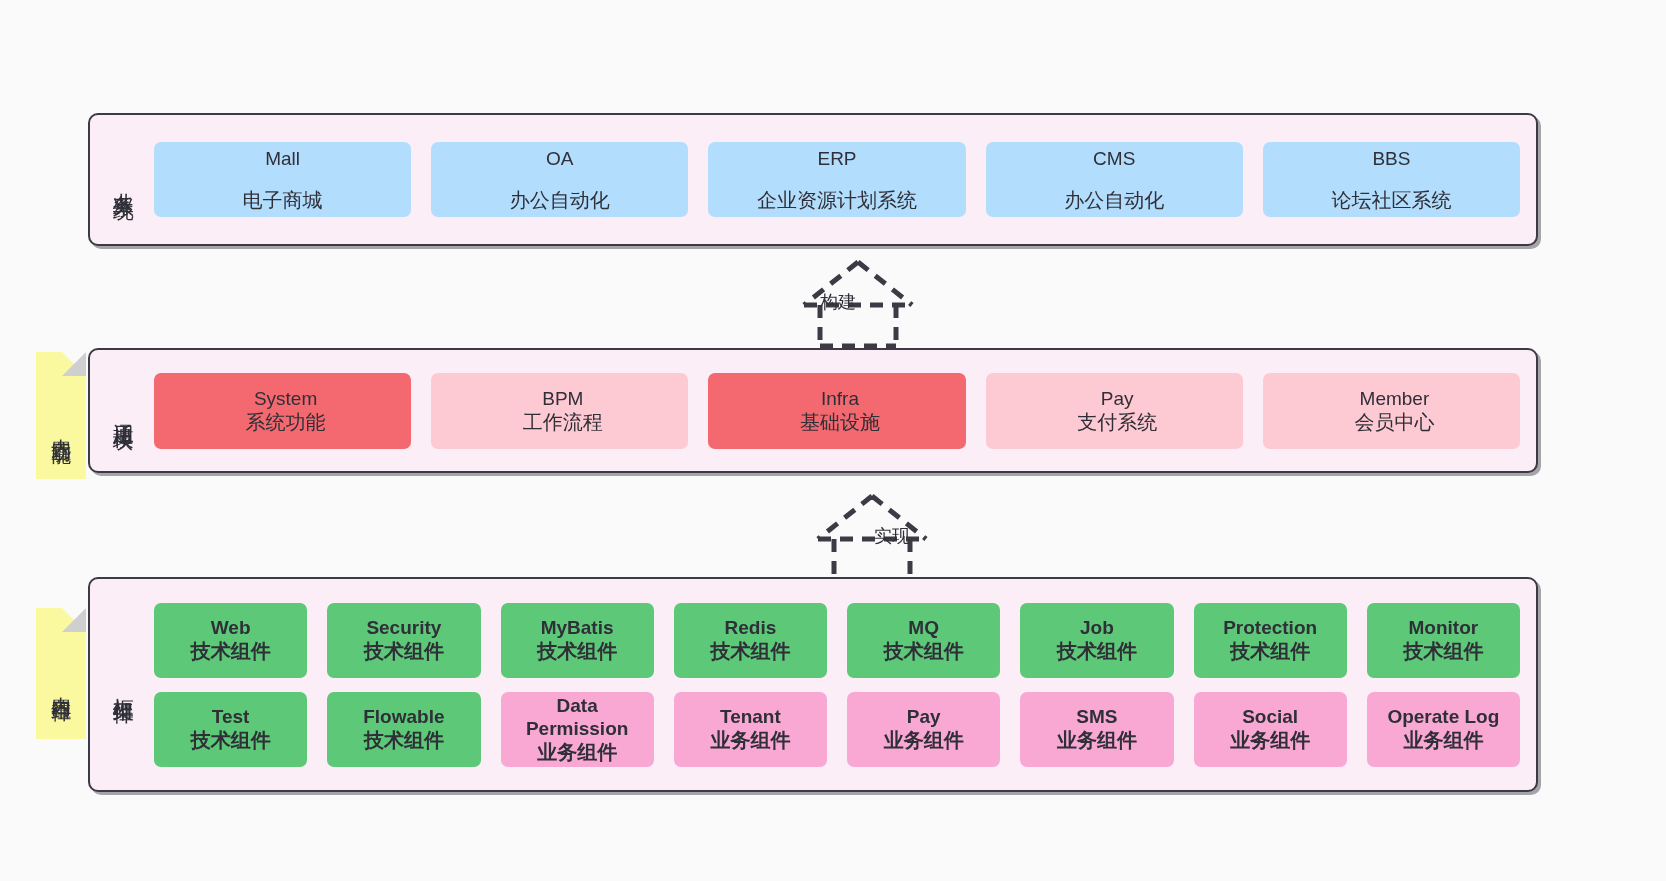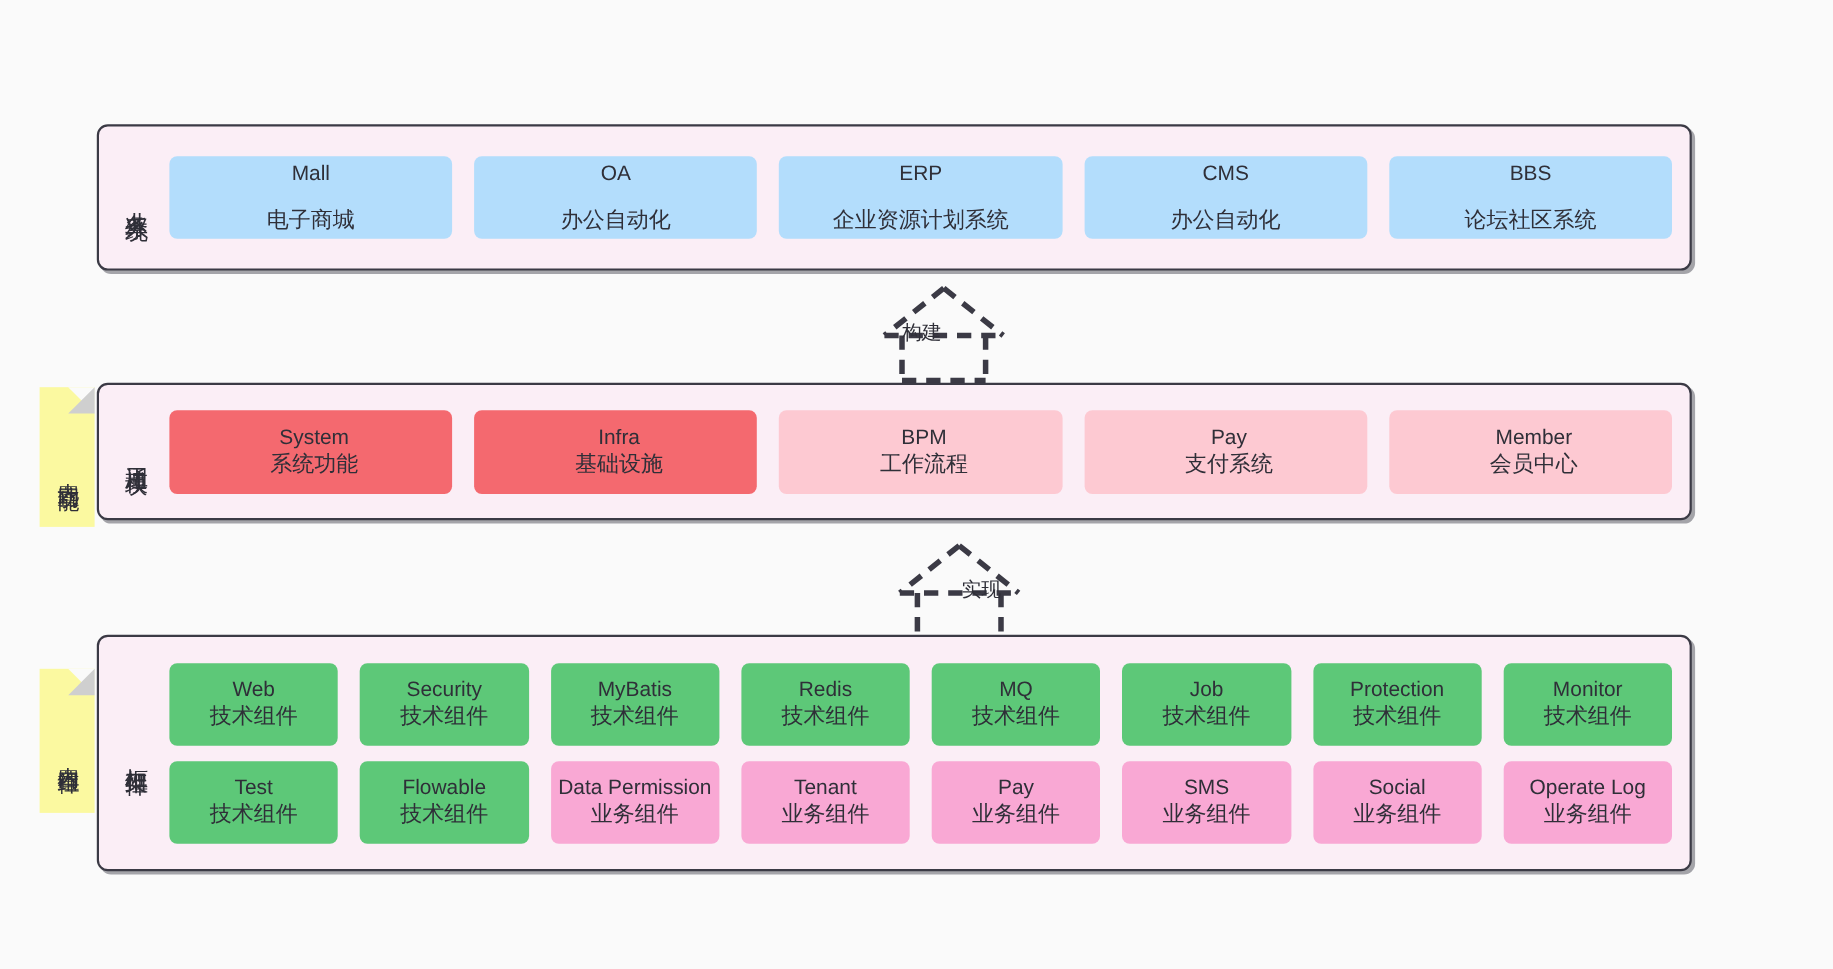--- a/index.html
+++ b/index.html
@@ -77,21 +77,21 @@
   .c-green       { background: #5dc878; }
   .c-lightgreen  { background: #f9a8d4; }
 
   
   #layer-business  { left: 88px;  top: 113px; width: 1450px; height: 133px; }
   #layer-common    { left: 88px;  top: 348px; width: 1450px; height: 125px; }
   #layer-framework { left: 88px;  top: 577px; width: 1450px; height: 215px; }
 
   #layer-business .cell  { height: 75px; }
   #layer-common   .cell  { height: 76px; padding-left: 10px; }
-  #layer-framework .cell { height: 75px; }
+  #layer-framework .cell { height: 75px; font-weight: bold; }
 
   
   .note {
     position: absolute;
     background: #fbf9a0;
     width: 50px;
     display: flex;
     align-items: center;
     justify-content: center;
     font-size: 20px;
@@ -176,27 +176,27 @@
   </div>
 
   <div class="layer" id="layer-common">
     <div class="layer-title">通用模块</div>
     <div class="layer-body">
       <div class="row">
         <div class="cell c-red">
           <span class="en">System</span>
           <span class="cn">系统功能</span>
         </div>
+        <div class="cell c-pink">
+          <span class="en">BPM</span>
+          <span class="cn">工作流程</span>
+        </div>
         <div class="cell c-red">
           <span class="en">Infra</span>
           <span class="cn">基础设施</span>
-        </div>
-        <div class="cell c-pink">
-          <span class="en">BPM</span>
-          <span class="cn">工作流程</span>
         </div>
         <div class="cell c-pink">
           <span class="en">Pay</span>
           <span class="cn">支付系统</span>
         </div>
         <div class="cell c-pink">
           <span class="en">Member</span>
           <span class="cn">会员中心</span>
         </div>
       </div>

